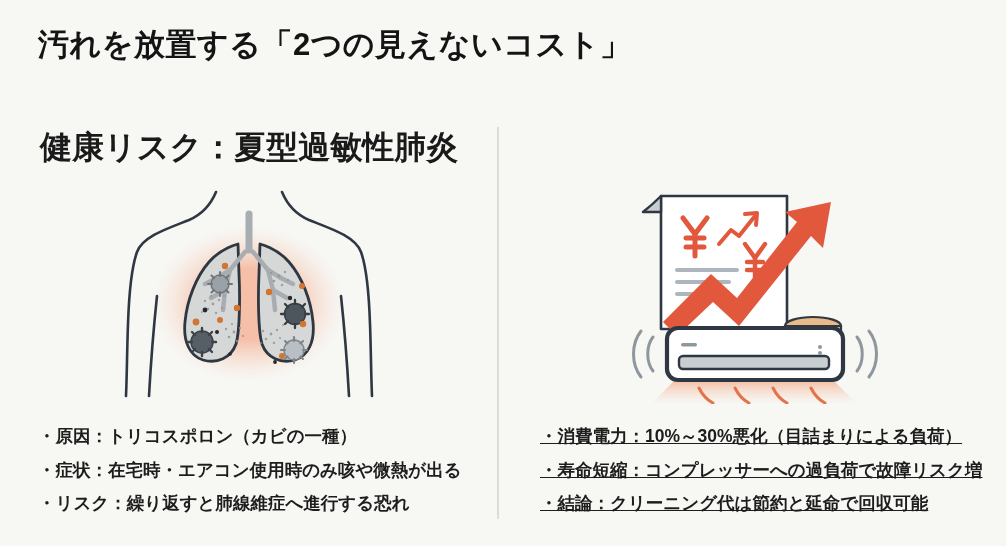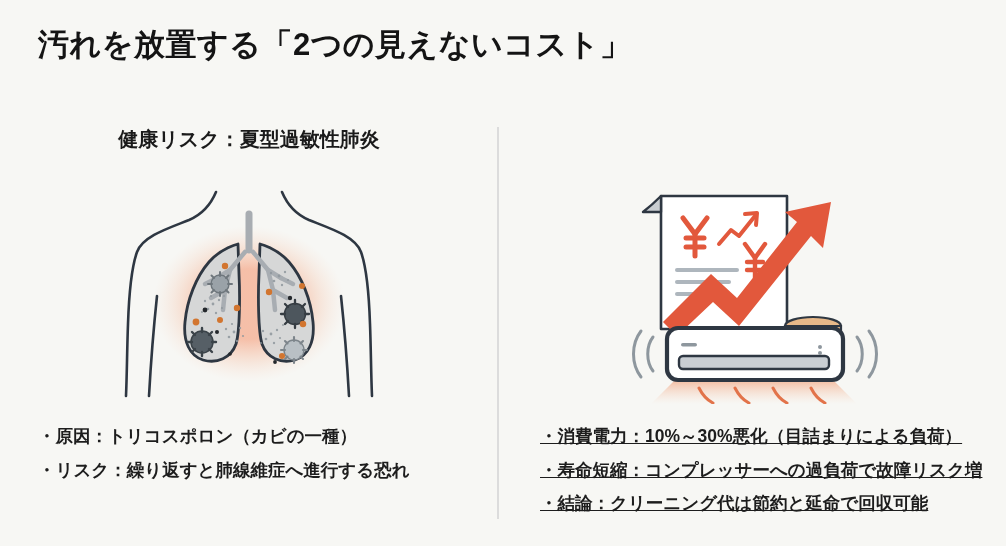--- a/index.html
+++ b/index.html
@@ -53,21 +53,21 @@
   }
   #col-left  { left: 14px; }
   #col-right { left: 522px; }
 
   .col-heading {
     position: absolute;
     top: 14px;
     left: 0;
     width: 470px;
     text-align: center;
-    font-size: 20px;
+    font-size: 32px;
     font-weight: bold;
     color: #1a1a1a;
     white-space: nowrap;
   }
 
   .illustration {
     position: absolute;
     top: 62px;
     left: 0;
     width: 470px;
@@ -272,20 +272,21 @@
           <circle cx="118" cy="158" r="2" fill="#24282c"></circle>
           <circle cx="191" cy="124" r="2.2" fill="#24282c"></circle>
           <circle cx="176" cy="188" r="1.9" fill="#24282c"></circle>
           <circle cx="131" cy="180" r="1.8" fill="#24282c"></circle>
         </g>
       </svg>
     </div>
 
     <div class="bullets">
       <div class="bullet">・原因：トリコスポロン（カビの一種）</div>
+      <div class="bullet">・症状：在宅時・エアコン使用時のみ咳や微熱が出る</div>
       <div class="bullet">・リスク：繰り返すと肺線維症へ進行する恐れ</div>
     </div>
   </div>
 
   <div class="column" id="col-right">
 
 
     <div class="illustration">
       <svg width="300" height="230" viewBox="0 0 300 230" xmlns="http://www.w3.org/2000/svg">
         <defs>

